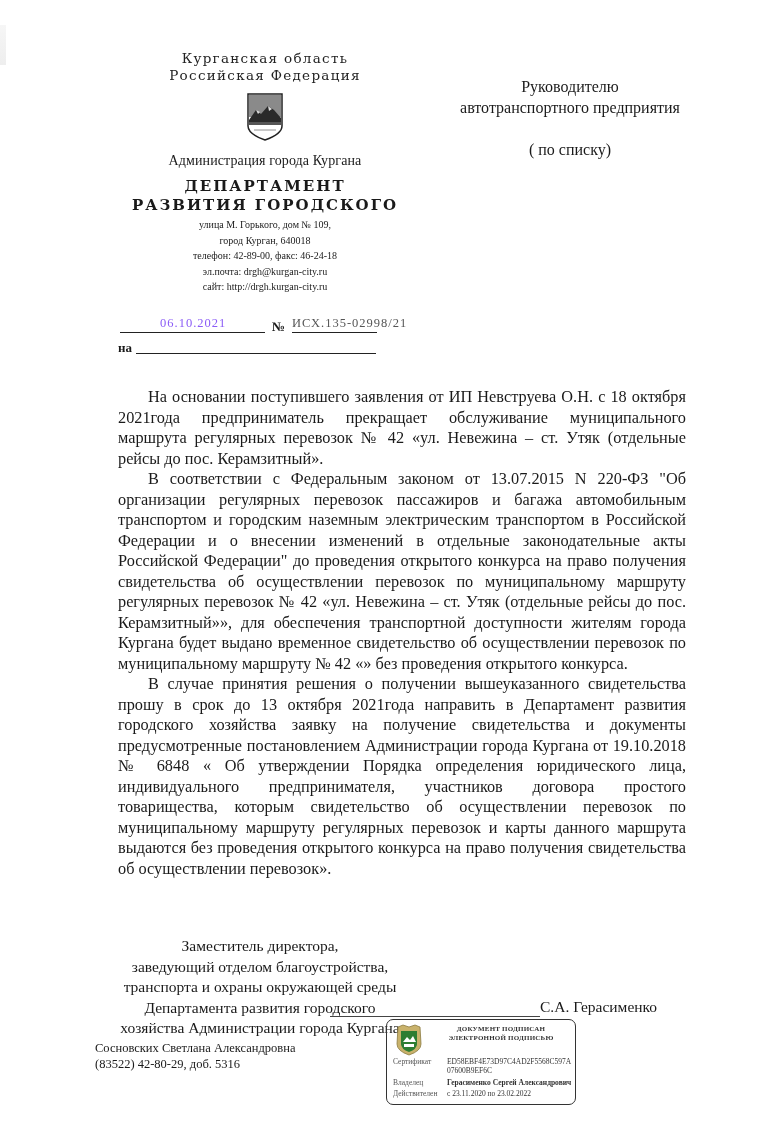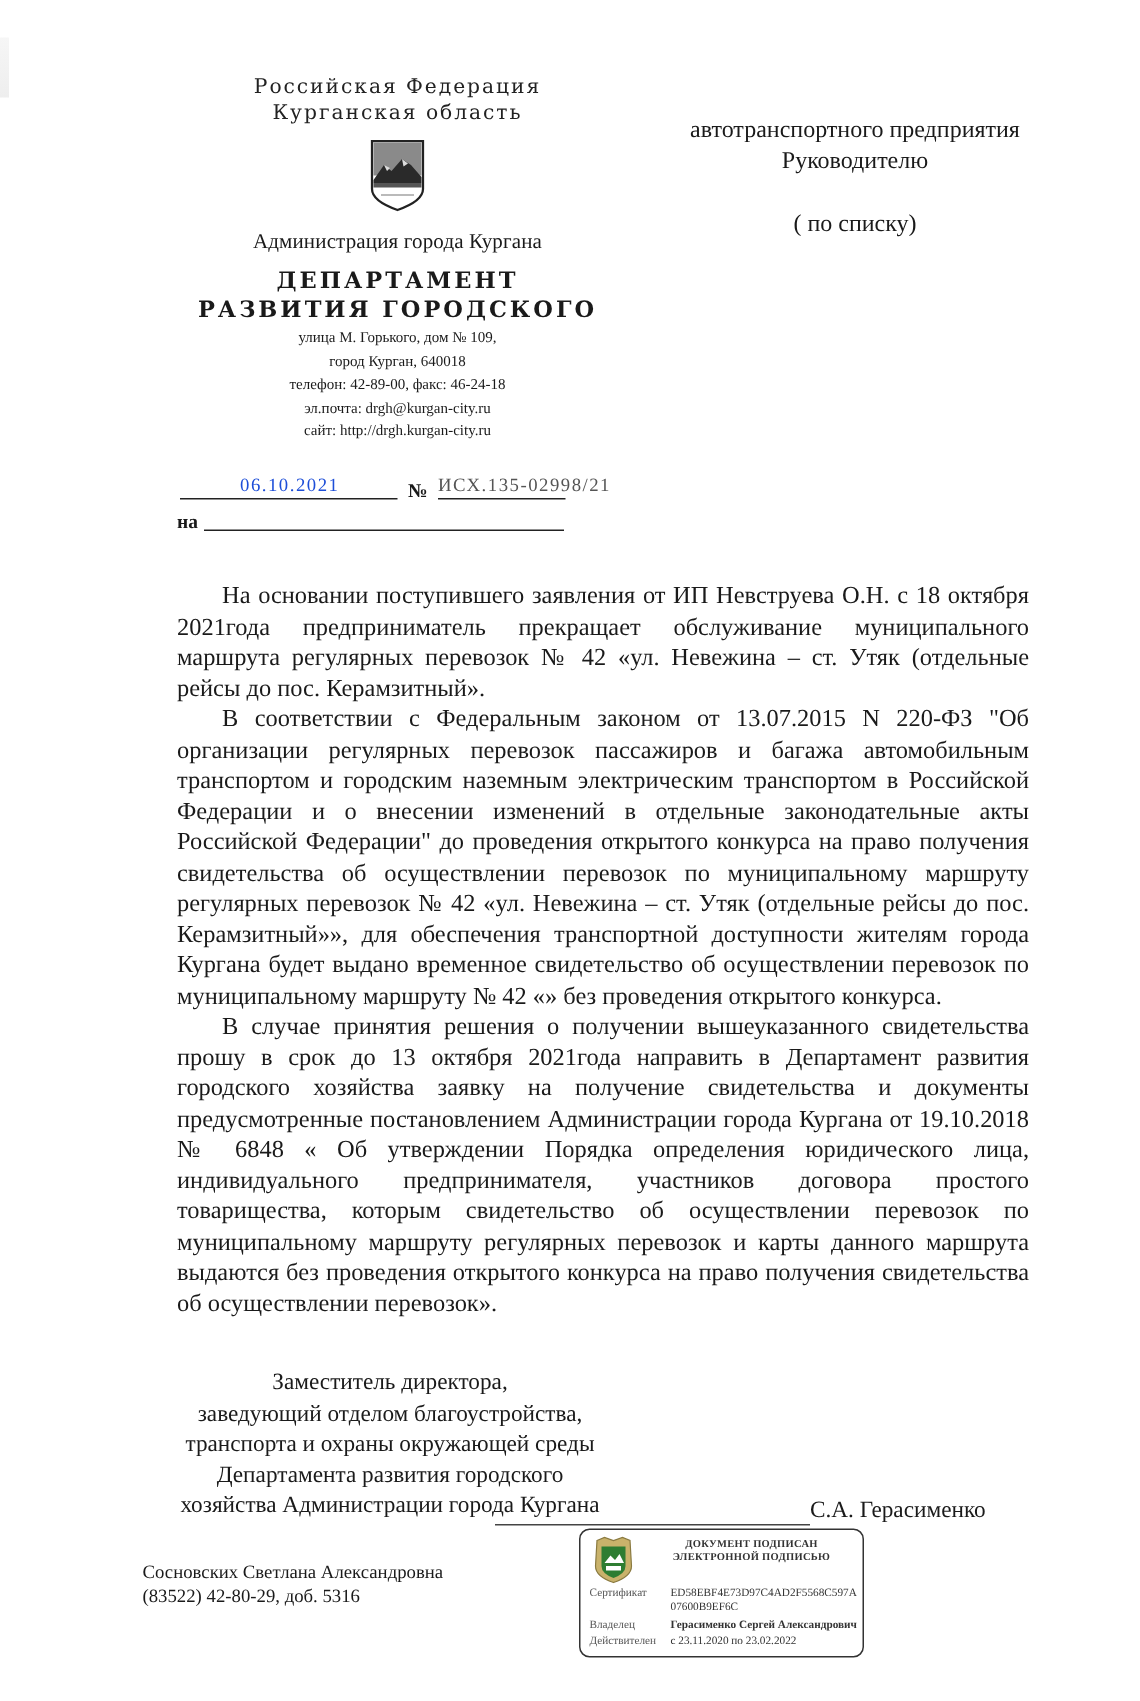--- a/index.html
+++ b/index.html
@@ -6,50 +6,50 @@
   body { width: 760px; height: 1134px; position: relative; overflow: hidden;
          font-family: "Liberation Serif", "DejaVu Serif", serif; color: #1a1a1a; }
   .abs { position: absolute; }
   .left-head { left: 100px; top: 50px; width: 330px; text-align: center; }
   .rf { font-family: "DejaVu Serif", serif; font-size: 13.5px; letter-spacing: 1.3px; line-height: 17px; color: #222; }
   .emblem { margin: 8px auto 0; width: 38px; height: 50px; }
   .admin { font-weight: normal; font-size: 14px; margin-top: 7px; letter-spacing: 0.1px; }
   .dept { font-family: "DejaVu Serif", serif; font-weight: bold; font-size: 15px; letter-spacing: 2px; line-height: 19px; margin-top: 8px; }
   .addr { font-size: 10px; line-height: 15.5px; margin-top: 2px; }
   .regline { left: 120px; top: 316px; width: 320px; height: 20px; }
-  .regdate { position: absolute; left: 40px; top: 0; font-size: 12.5px; color: #1d4ed8; letter-spacing: 1px; }
+  .regdate { position: absolute; left: 40px; top: 0; font-size: 12.5px; color: #8b5cf6; letter-spacing: 1px; }
   .regnum { position: absolute; left: 172px; top: 0; font-size: 12.5px; color: #555; letter-spacing: 1px; }
   .line1 { position: absolute; left: 0; top: 16px; width: 145px; border-bottom: 1px solid #222; }
   .nosign { position: absolute; left: 152px; top: 3px; font-weight: bold; font-size: 13px; }
   .line2 { position: absolute; left: 172px; top: 16px; width: 85px; border-bottom: 1px solid #222; }
   .naline { left: 118px; top: 340px; width: 260px; height: 18px; font-weight: bold; font-size: 13px; }
   .naline .ul { position: absolute; left: 18px; top: 13px; width: 240px; border-bottom: 1px solid #222; }
   .addressee { left: 440px; top: 76px; width: 260px; text-align: center; font-size: 16px; line-height: 21px; }
   .body { left: 118px; top: 387px; width: 568px; font-size: 16.3px; line-height: 20.5px; text-align: justify; font-family: Liberation Serif, serif; }
   .body p { margin: 0; text-indent: 30px; }
-  .sig-block { left: 95px; top: 912px; width: 330px; text-align: center; font-size: 15.5px; line-height: 20.5px; }
+  .sig-block { left: 95px; top: 936px; width: 330px; text-align: center; font-size: 15.5px; line-height: 20.5px; }
   .signer { left: 540px; top: 998px; font-size: 15.5px; }
   .sig-underline { left: 330px; top: 1016px; width: 210px; border-bottom: 1px solid #444; }
   .executor { left: 95px; top: 1040px; font-size: 12.5px; line-height: 16px; }
   .stamp { left: 386px; top: 1019px; width: 188px; height: 84px; border: 1.5px solid #333; border-radius: 7px; font-size: 7.5px; color: #333; }
   .stamp-logo { position: absolute; left: 8px; top: 4px; width: 28px; height: 32px; }
   .stamp-title { position: absolute; left: 44px; top: 5px; width: 140px; text-align: center; font-weight: bold; font-size: 7px; line-height: 9px; letter-spacing: 0.2px; }
   .stamp-row { position: absolute; left: 6px; width: 180px; display: flex; }
   .stamp-row .k { width: 54px; color: #555; }
   .stamp-row .v { flex: 1; }
   .scan-edge { left: 0; top: 25px; width: 6px; height: 40px; background: linear-gradient(#f6f6f6, #eeeeee); }
 </style>
 </head>
 <body>
 
 <div class="abs scan-edge"></div>
 
 <div class="abs left-head">
+  <div class="rf">Курганская область</div>
   <div class="rf">Российская Федерация</div>
-  <div class="rf">Курганская область</div>
   <svg class="emblem" viewBox="0 0 38 50">
     <path d="M2 2 H36 V34 Q36 42 19 48 Q2 42 2 34 Z" fill="#ffffff" stroke="#222" stroke-width="1.5"></path>
     <rect x="3" y="3" width="32" height="22" fill="#8a8a8a"></rect>
     <path d="M3 28 L10 18 L15 22 L22 14 L28 18 L35 26 L35 30 L3 30 Z" fill="#2a2a2a"></path>
     <path d="M10 18 L14 20 L12 22 Z M22 14 L26 17 L23 19 Z" fill="#dcdcdc"></path>
     <rect x="3" y="30" width="32" height="3" fill="#555"></rect>
     <path d="M8 38 H30" stroke="#777" stroke-width="0.8"></path>
   </svg>
   <div class="admin">Администрация города Кургана</div>
   <div class="dept">
@@ -72,22 +72,22 @@
   <span class="line2"></span>
   <span class="regnum">ИСХ.135-02998/21</span>
 </div>
 
 <div class="abs naline">
   <span>на</span>
   <span class="ul"></span>
 </div>
 
 <div class="abs addressee">
+  <div>Руководителю</div>
   <div>автотранспортного предприятия</div>
-  <div>Руководителю</div>
   <div style="height:21px"></div>
   <div>( по списку)</div>
 </div>
 
 <div class="abs body">
   <p>На основании поступившего заявления от ИП Невструева О.Н. с 18 октября 2021года предприниматель прекращает обслуживание муниципального маршрута регулярных перевозок № 42 «ул. Невежина – ст. Утяк (отдельные рейсы до пос. Керамзитный».</p>
   <p>В соответствии с Федеральным законом от 13.07.2015 N 220-ФЗ "Об организации регулярных перевозок пассажиров и багажа автомобильным транспортом и городским наземным электрическим транспортом в Российской Федерации и о внесении изменений в отдельные законодательные акты Российской Федерации" до проведения открытого конкурса на право получения свидетельства об осуществлении перевозок по муниципальному маршруту регулярных перевозок № 42 «ул. Невежина – ст. Утяк (отдельные рейсы до пос. Керамзитный»», для обеспечения транспортной доступности жителям города Кургана будет выдано временное свидетельство об осуществлении перевозок по муниципальному маршруту № 42 «»  без проведения открытого конкурса.</p>
   <p>В случае принятия решения  о получении вышеуказанного свидетельства прошу в срок до 13 октября 2021года направить в Департамент развития городского хозяйства заявку на получение свидетельства и документы предусмотренные постановлением  Администрации города Кургана от 19.10.2018 № 6848 « Об утверждении Порядка определения юридического лица, индивидуального предпринимателя, участников договора простого товарищества, которым свидетельство об осуществлении перевозок по муниципальному маршруту регулярных перевозок и карты данного маршрута выдаются без проведения открытого конкурса на право получения свидетельства об осуществлении перевозок».</p>
 </div>
 

